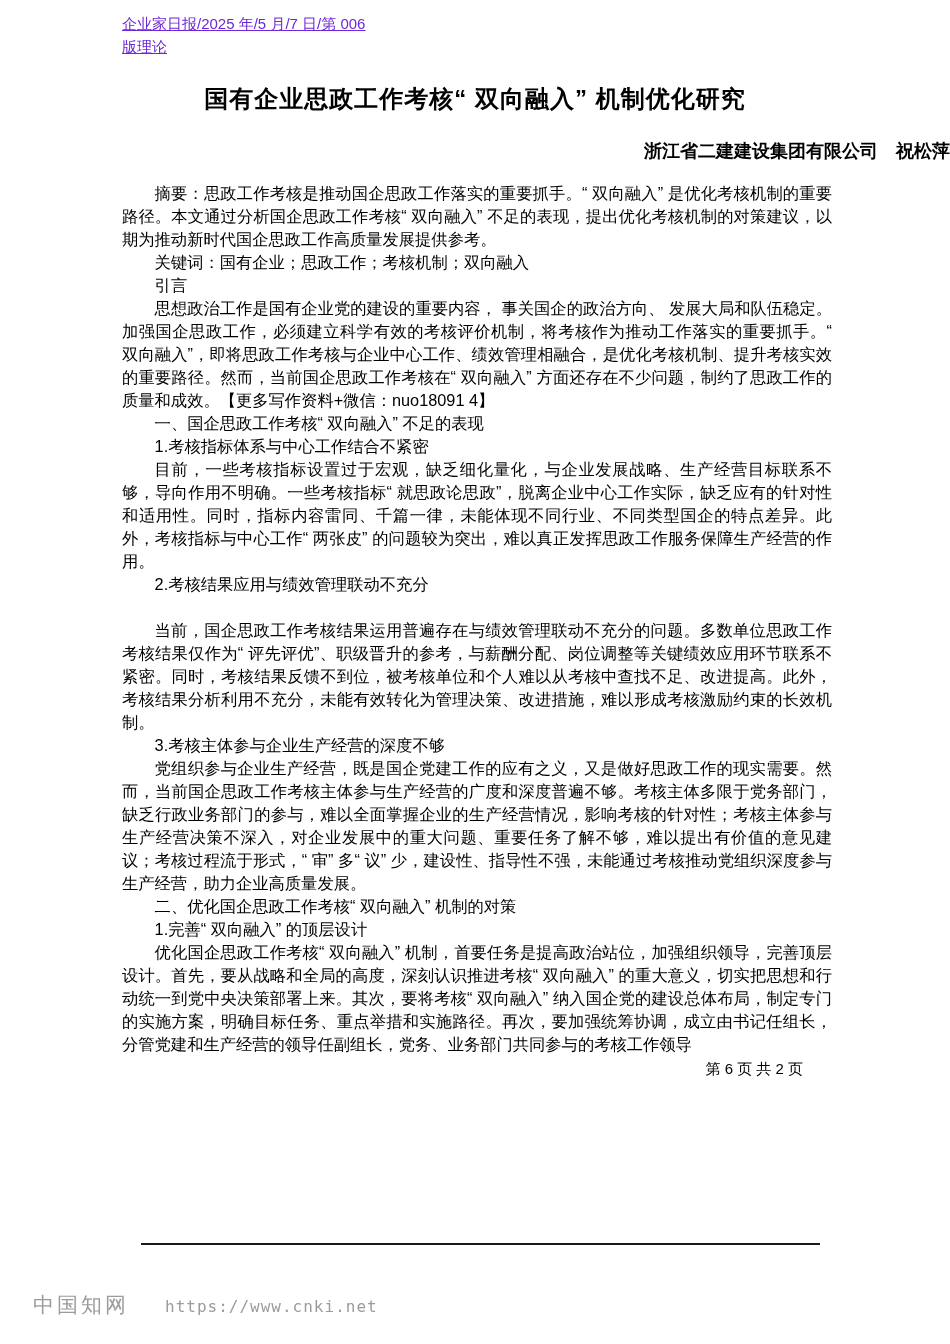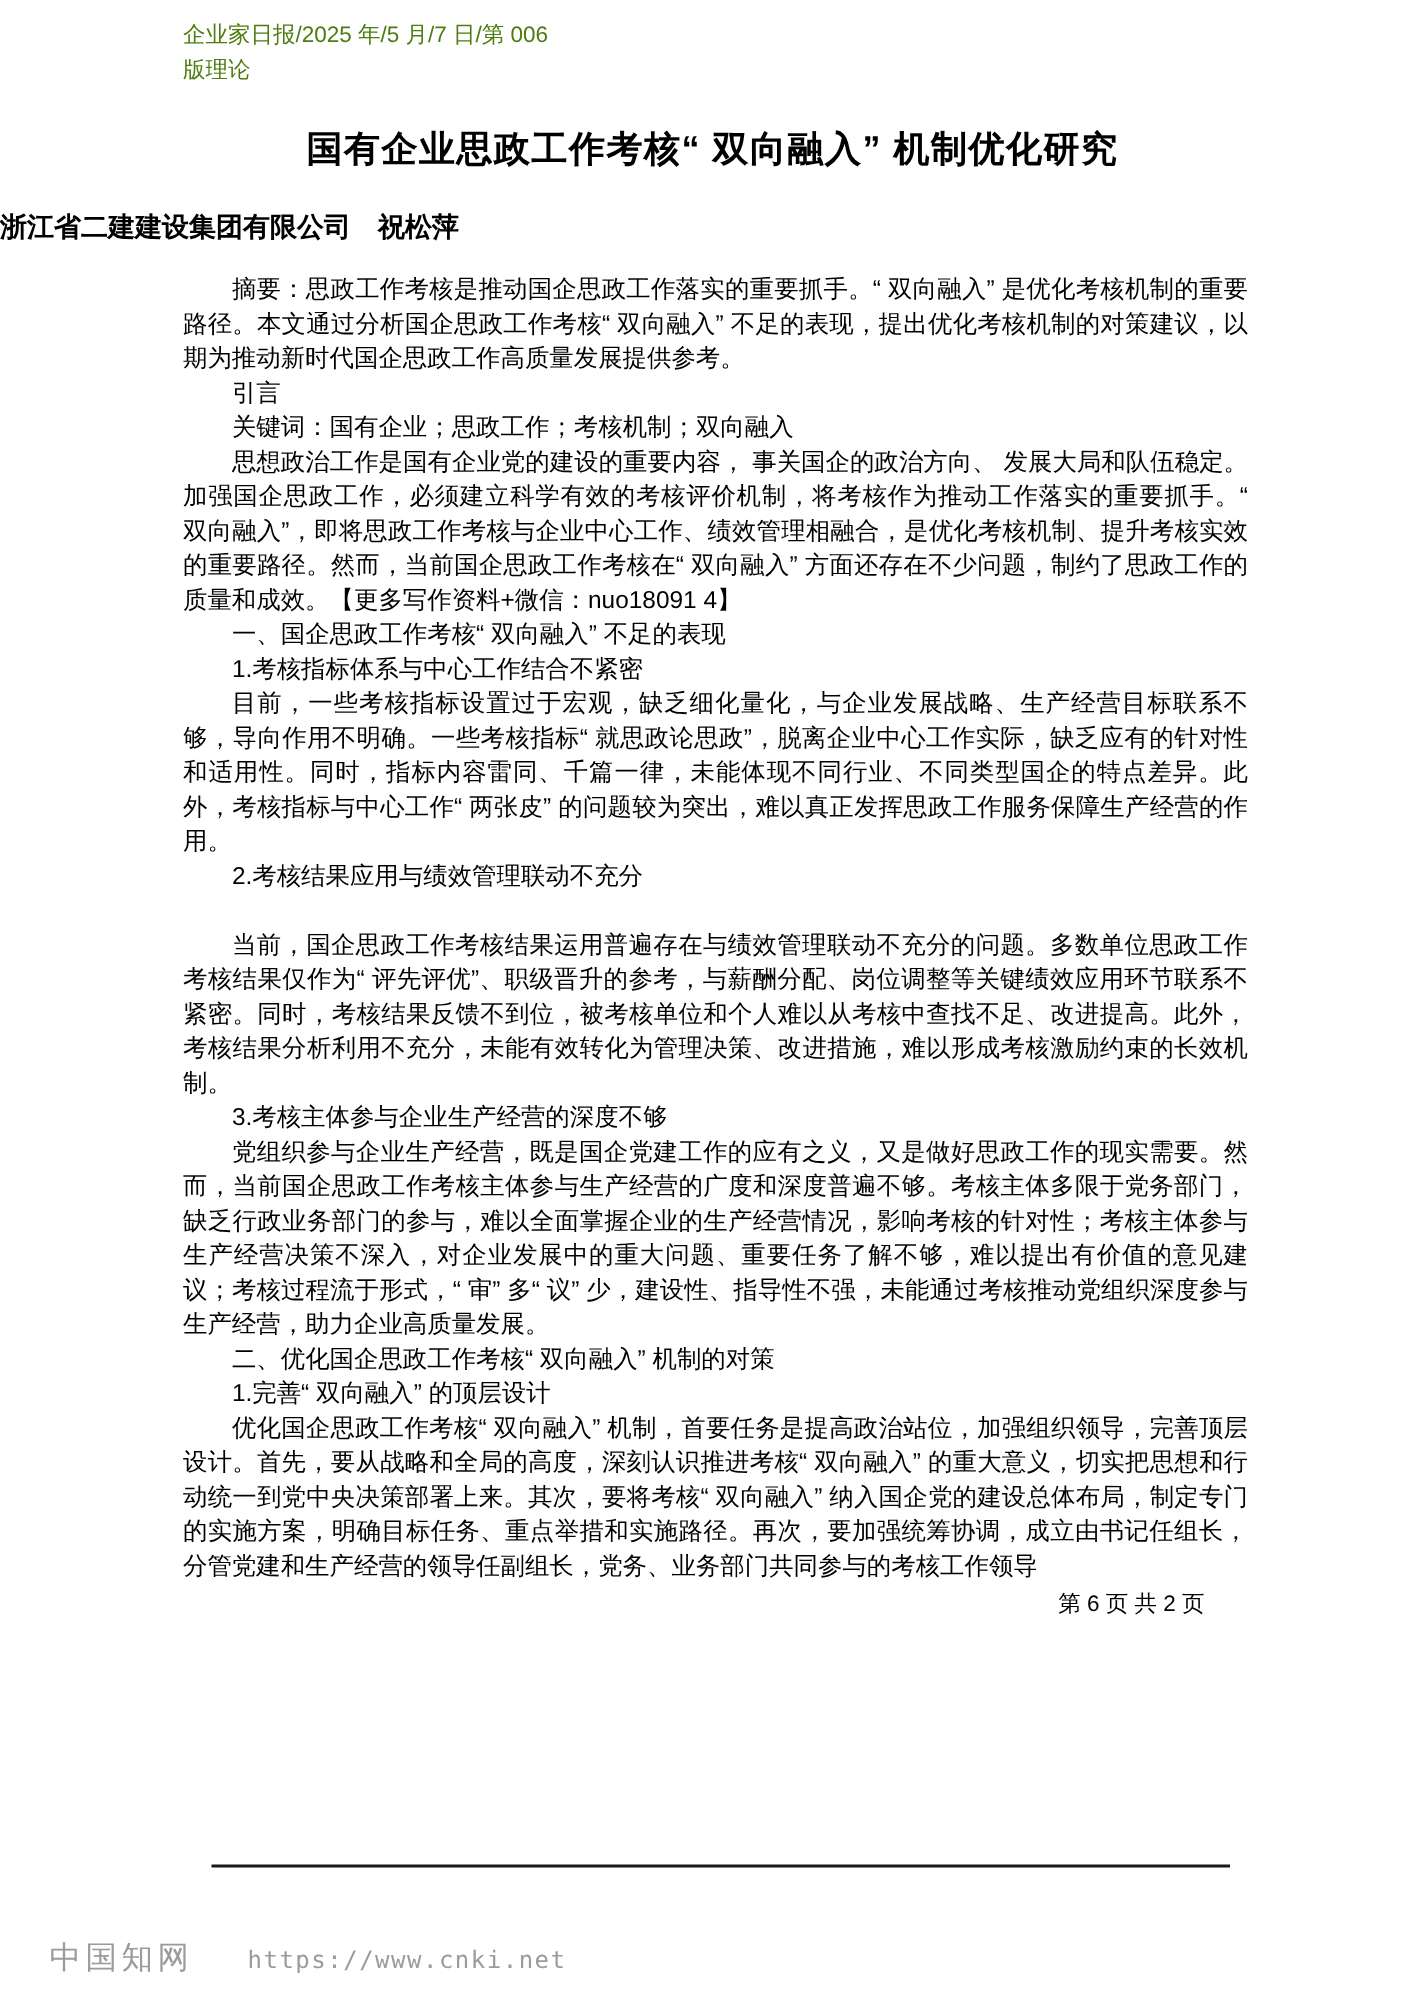--- a/index.html
+++ b/index.html
@@ -8,30 +8,31 @@
     background: #ffffff;
     position: relative;
     overflow: hidden;
     font-family: "Liberation Sans", "DejaVu Sans", sans-serif;
     color: #000000;
   }
   .page { position: absolute; inset: 0; }
   .hdr {
     position: absolute; left: 122px; top: 12px;
     font-size: 15px; line-height: 23px;
-    color: #4d7c0f;
+    color: #6d28d9;
+    text-decoration: underline;
   }
   .title {
     position: absolute; left: 0; top: 83px; width: 950px;
     margin: 0; text-align: center;
     font-size: 24px; font-weight: bold; letter-spacing: 1px;
   }
   .author {
     position: absolute; left: 0; top: 139px; width: 950px;
-    text-align: left; font-size: 18px; font-weight: 600;
+    text-align: right; font-size: 18px; font-weight: 600;
   }
   .content {
     position: absolute; left: 122px; top: 182px; width: 710px;
     font-size: 16.3px; line-height: 23px;
     text-align: justify; text-justify: inter-ideograph;
   }
   .content p {
     margin: 0; text-indent: 2em;
     word-break: break-all; white-space: pre-wrap;
   }
@@ -66,22 +67,22 @@
     <div>企业家日报/2025 年/5 月/7 日/第 006</div>
     <div>版理论</div>
   </div>
 
   <h1 class="title">国有企业思政工作考核“ 双向融入” 机制优化研究</h1>
 
   <div class="author">浙江省二建建设集团有限公司　祝松萍</div>
 
   <div class="content">
       <p class="para">摘要：思政工作考核是推动国企思政工作落实的重要抓手。“ 双向融入” 是优化考核机制的重要路径。本文通过分析国企思政工作考核“ 双向融入” 不足的表现，提出优化考核机制的对策建议，以期为推动新时代国企思政工作高质量发展提供参考。</p>
+      <p class="para">关键词：国有企业；思政工作；考核机制；双向融入</p>
       <p class="para">引言</p>
-      <p class="para">关键词：国有企业；思政工作；考核机制；双向融入</p>
       <p class="para">思想政治工作是国有企业党的建设的重要内容， 事关国企的政治方向、 发展大局和队伍稳定。加强国企思政工作，必须建立科学有效的考核评价机制，将考核作为推动工作落实的重要抓手。“ 双向融入”，即将思政工作考核与企业中心工作、绩效管理相融合，是优化考核机制、提升考核实效的重要路径。然而，当前国企思政工作考核在“ 双向融入” 方面还存在不少问题，制约了思政工作的质量和成效。【更多写作资料+微信：nuo18091 4】</p>
       <p class="para">一、国企思政工作考核“ 双向融入” 不足的表现</p>
       <p class="para">1.考核指标体系与中心工作结合不紧密</p>
       <p class="para">目前，一些考核指标设置过于宏观，缺乏细化量化，与企业发展战略、生产经营目标联系不够，导向作用不明确。一些考核指标“ 就思政论思政”，脱离企业中心工作实际，缺乏应有的针对性和适用性。同时，指标内容雷同、千篇一律，未能体现不同行业、不同类型国企的特点差异。此外，考核指标与中心工作“ 两张皮” 的问题较为突出，难以真正发挥思政工作服务保障生产经营的作用。</p>
       <p class="para">2.考核结果应用与绩效管理联动不充分</p>
       <p class="para blank">&nbsp;</p>
       <p class="para">当前，国企思政工作考核结果运用普遍存在与绩效管理联动不充分的问题。多数单位思政工作考核结果仅作为“ 评先评优”、职级晋升的参考，与薪酬分配、岗位调整等关键绩效应用环节联系不紧密。同时，考核结果反馈不到位，被考核单位和个人难以从考核中查找不足、改进提高。此外，考核结果分析利用不充分，未能有效转化为管理决策、改进措施，难以形成考核激励约束的长效机制。</p>
       <p class="para">3.考核主体参与企业生产经营的深度不够</p>
       <p class="para">党组织参与企业生产经营，既是国企党建工作的应有之义，又是做好思政工作的现实需要。然而，当前国企思政工作考核主体参与生产经营的广度和深度普遍不够。考核主体多限于党务部门，缺乏行政业务部门的参与，难以全面掌握企业的生产经营情况，影响考核的针对性；考核主体参与生产经营决策不深入，对企业发展中的重大问题、重要任务了解不够，难以提出有价值的意见建议；考核过程流于形式，“ 审” 多“ 议” 少，建设性、指导性不强，未能通过考核推动党组织深度参与生产经营，助力企业高质量发展。</p>
       <p class="para">二、优化国企思政工作考核“ 双向融入” 机制的对策</p>

